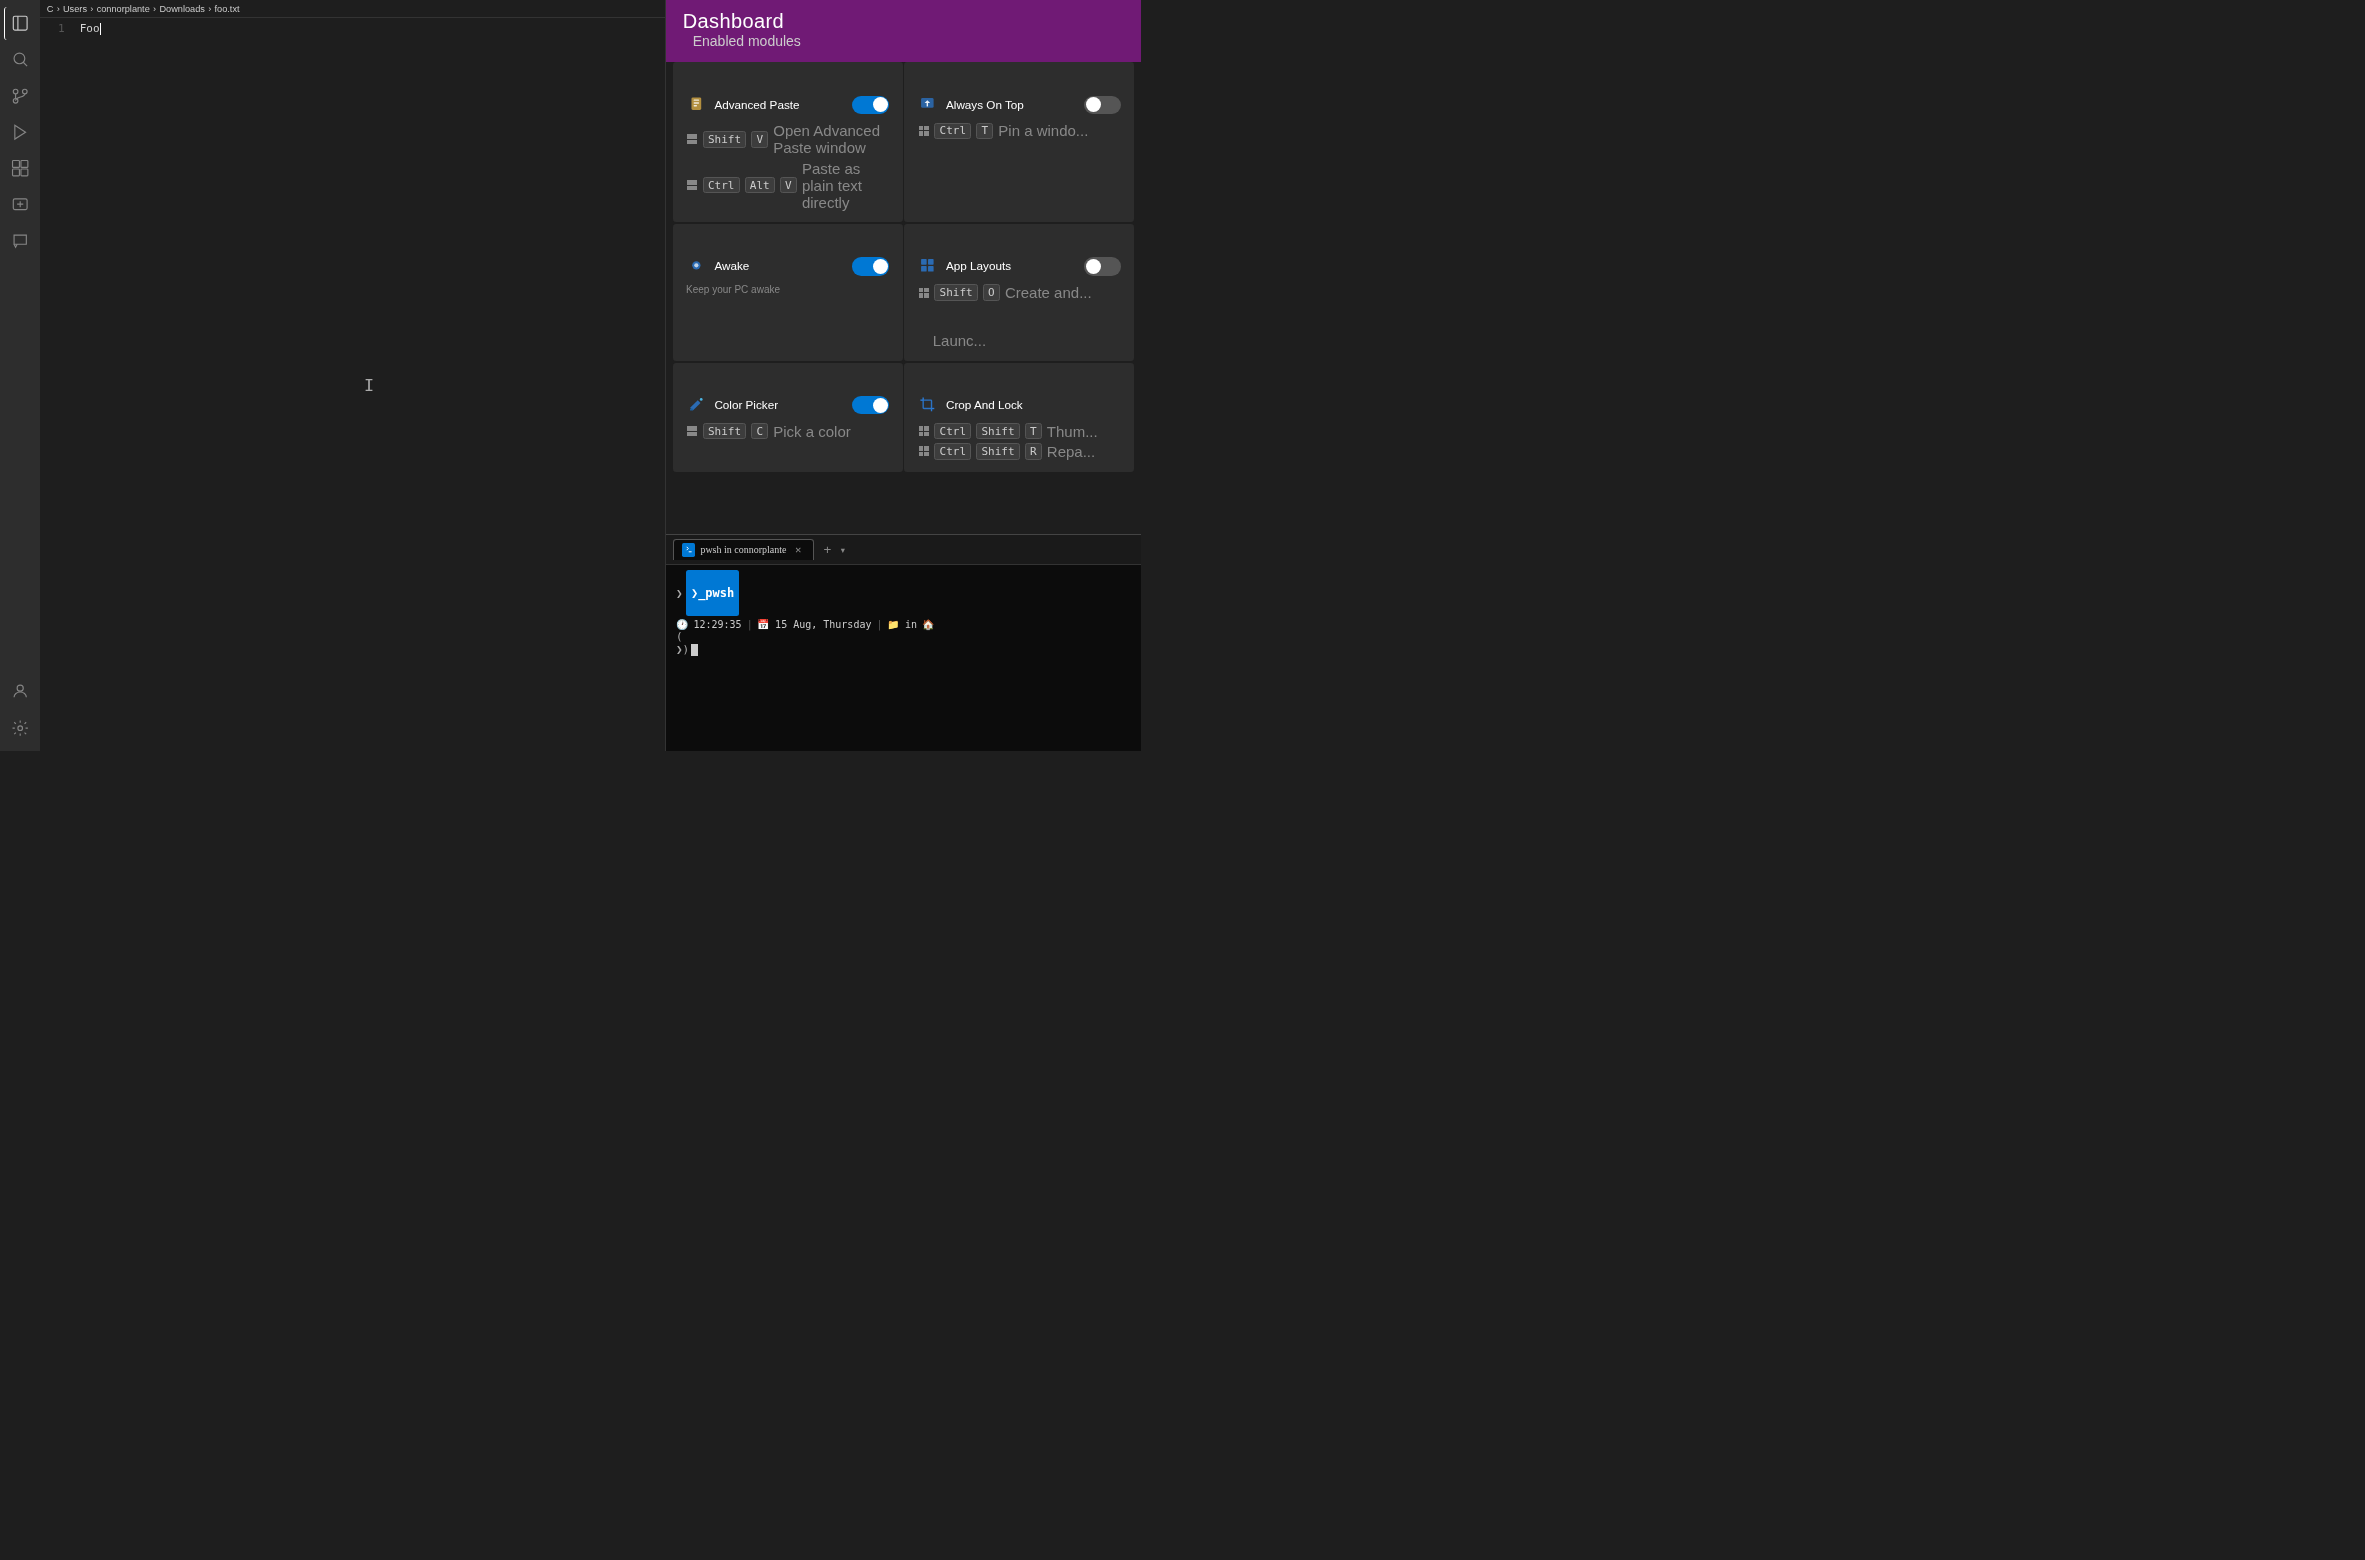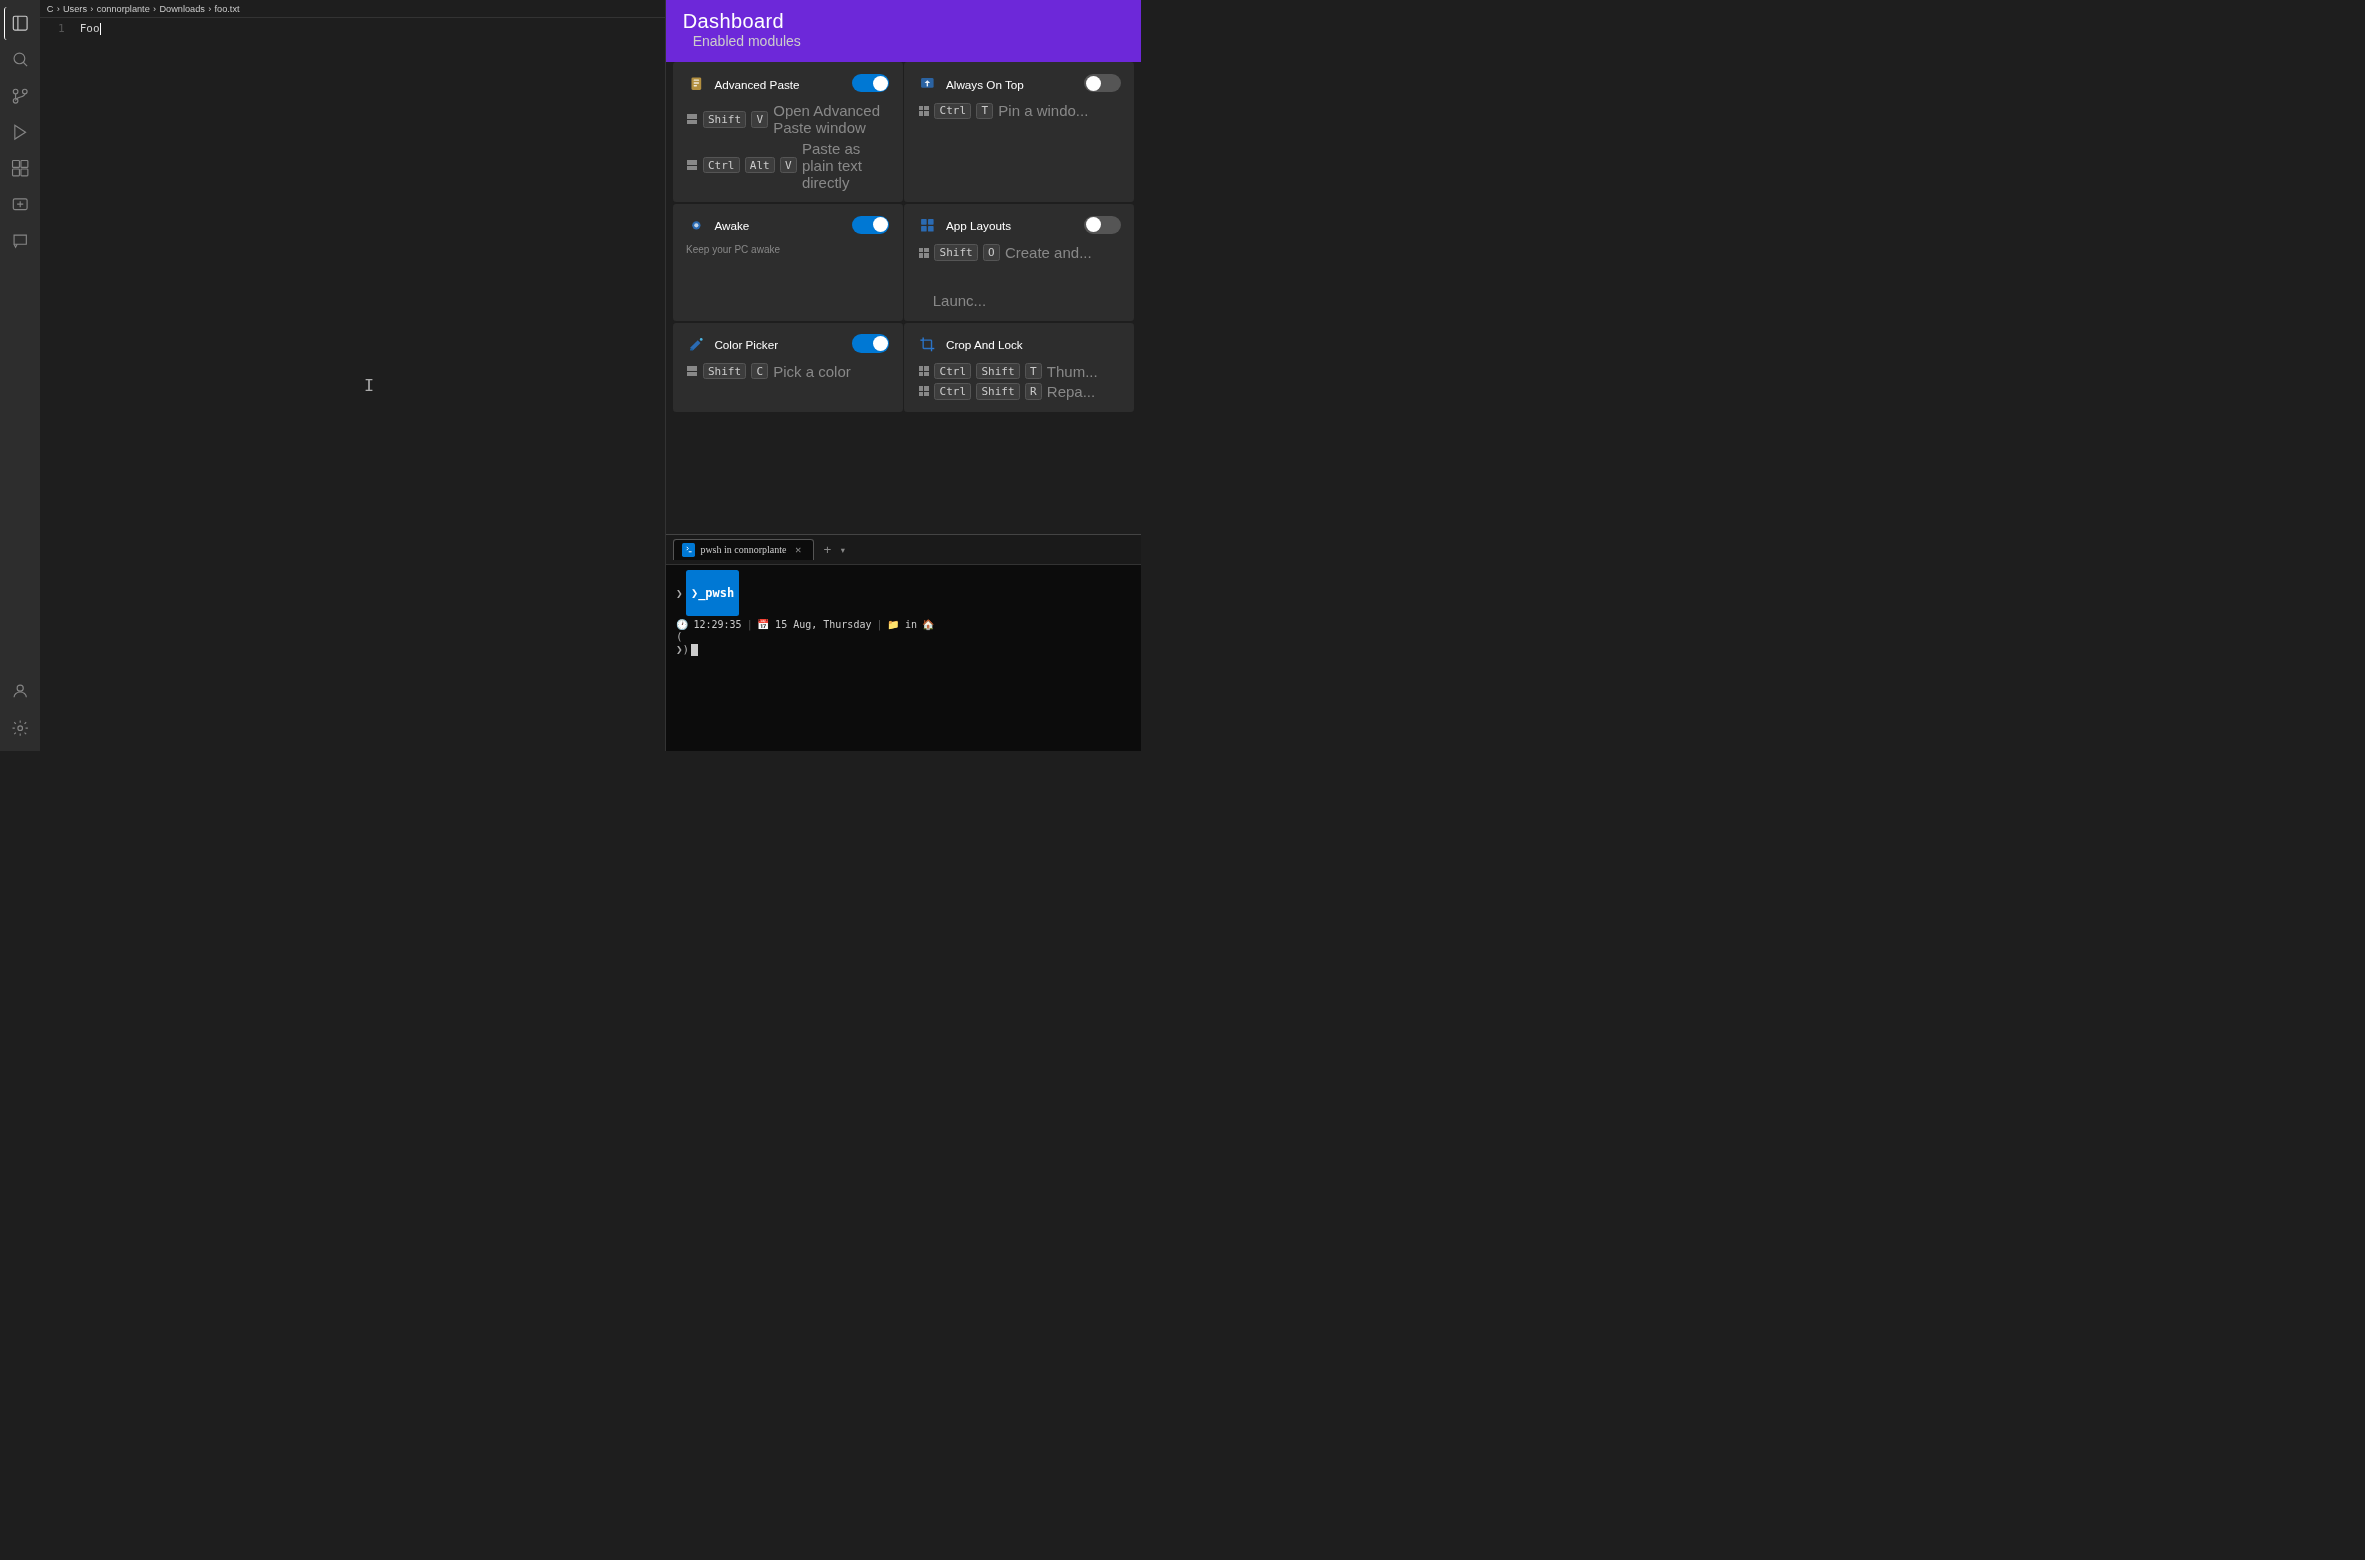--- a/index.html
+++ b/index.html
@@ -147,21 +147,21 @@
     .dashboard-panel {
       flex: 1;
       background: #1e1e1e;
       overflow: hidden;
       display: flex;
       flex-direction: column;
     }
 
     .dashboard-header {
       padding: 10px 16.7px 6.7px;
-      background: #6d28d9;
+      background: #701a75;
     }
     .dashboard-title {
       font-size: 20px;
       font-weight: 300;
       color: #ffffff;
       letter-spacing: 0.4px;
     }
 
     .modules-grid {
       display: grid;
@@ -172,23 +172,24 @@
     }
 
     .module-card {
       background: #2d2d2d;
       border-radius: 3.3px;
       padding: 11.7px 13.4px;
     }
 
     .module-header {
       display: flex;
-      align-items: flex-start;
+      align-items: flex-end;
       justify-content: space-between;
       margin-bottom: 8.3px;
+      margin-top: 20px;
     }
     .module-title-row {
       display: flex;
       align-items: center;
       gap: 8.3px;
     }
     .module-icon {
       width: 20px;
       height: 20px;
       display: flex;

